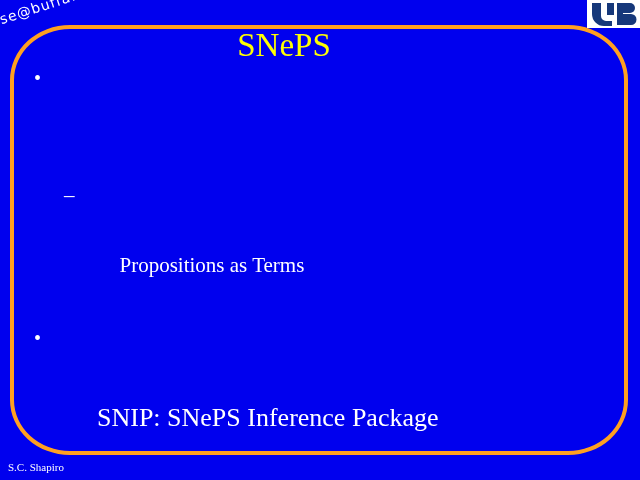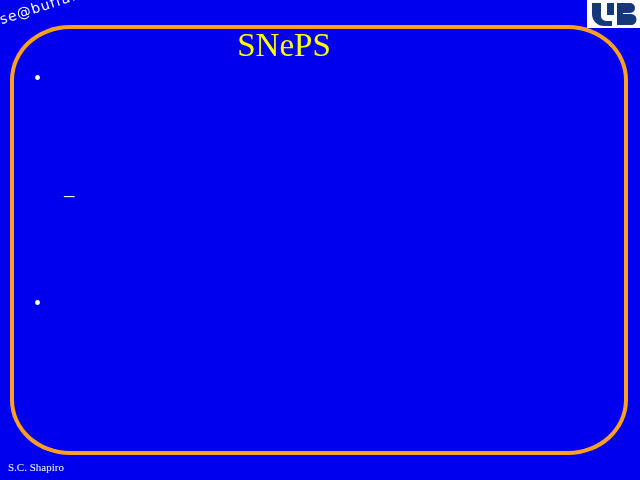--- a/index.html
+++ b/index.html
@@ -153,23 +153,25 @@
   <div id="title">SNePS</div>
 
   <div id="body">
 
     <div class="lvl1">
       <span class="bullet">•</span>
     </div>
 
     <div class="lvl2">
       <span class="dash">–</span>
+      <span>Propositions as Terms</span>
     </div>
 
     <div class="lvl1">
       <span class="bullet">•</span>
+      <span>SNIP: SNePS Inference Package</span>
     </div>
 
   </div>
 
   <div id="footer">S.C. Shapiro</div>
 
 </div>
 
 </body></html>

